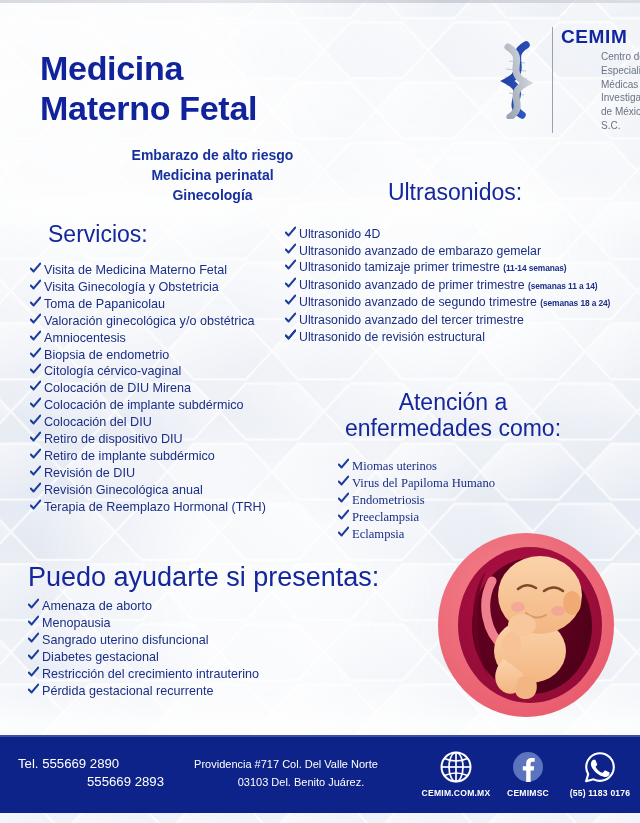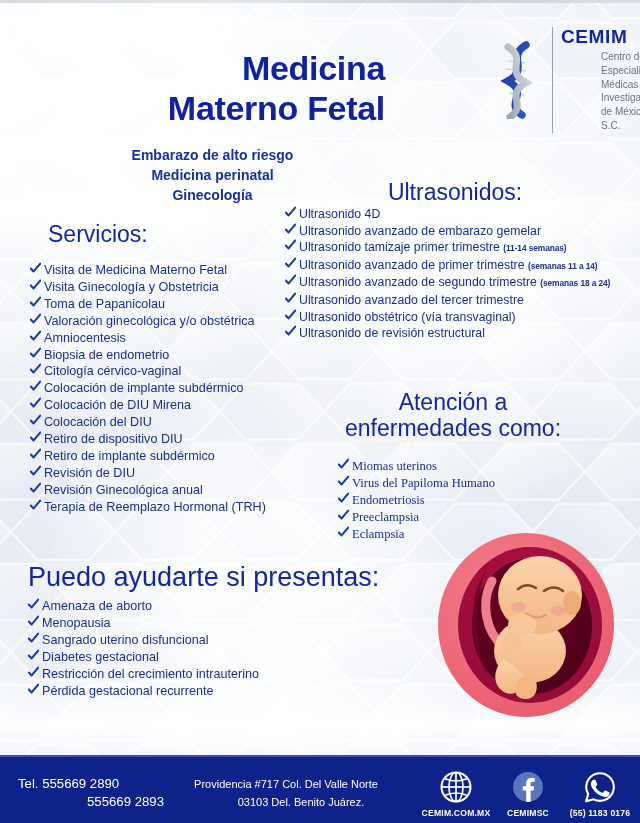--- a/index.html
+++ b/index.html
@@ -33,21 +33,21 @@
   }
   .softband{
     position:absolute;left:0;right:0;height:70px;pointer-events:none;
     background:linear-gradient(180deg,rgba(255,255,255,0),rgba(255,255,255,.85),rgba(255,255,255,0));
   }
   .softband.b1{top:690px;}
   .softband.b2{top:170px;opacity:.5;}
 
   
   .title{
-    position:absolute;left:40px;top:48px;width:345px;text-align:right;
+    position:absolute;left:40px;top:48px;width:345px;text-align:left;
     color:#11239c;font-weight:bold;font-size:34px;line-height:1.18;
     letter-spacing:-.3px;
   }
   .title .l2{display:block;}
   .subtitle{
     position:absolute;left:40px;top:146px;width:345px;text-align:center;
     color:#17309e;font-weight:bold;font-size:14px;line-height:1.42;
   }
   .subtitle span{display:block;}
 
@@ -80,35 +80,35 @@
     color:#1b3c9e;
   }
   ul.lst li .chk svg{display:block;}
   ul.lst li .note{font-size:8.4px;font-weight:bold;letter-spacing:-.1px;}
 
   
   #servicios-head{left:48px;top:222px;width:250px;text-align:left;}
   #servicios-list{left:30px;top:262px;}
 
   #ultra-head{left:330px;top:180px;width:250px;text-align:center;}
-  #ultra-list{left:285px;top:206px;font-size:12.3px;line-height:16.6px;}
+  #ultra-list{left:285px;top:226px;font-size:12.3px;line-height:16.6px;}
 
   #enfer-head{left:318px;top:390px;width:270px;text-align:center;}
   #enfer-list{left:338px;top:458px;font-family:Liberation Serif, serif;}
 
   #ayuda-head{left:28px;top:562px;font-size:27px;}
   #ayuda-list{left:28px;top:598px;}
 
   
   .fetus{position:absolute;left:434px;top:527px;width:184px;height:196px;}
   .fetus svg{display:block;width:100%;height:100%;}
 
   
   .footer{
-    position:absolute;left:0;bottom:0;width:640px;height:68px;
+    position:absolute;left:0;bottom:10px;width:640px;height:78px;
     background:#0d2389;color:#fff;
   }
   .footer .fline{
     position:absolute;left:0;top:0;width:100%;height:2px;background:#8fa0d8;opacity:.35;
   }
   .f-tel{
     position:absolute;left:14px;top:20px;width:150px;text-align:right;
     font-size:13.2px;line-height:18px;
   }
   .f-tel span{display:block;}
@@ -238,26 +238,26 @@
         </span><span>Biopsia de endometrio</span></li>
       <li><span class="chk">
           <svg width="11" height="14" viewBox="0 0 11 14" xmlns="http://www.w3.org/2000/svg">
             <path d="M0.8 7.6 L3.6 10.4 L10.2 2.6" fill="none" stroke="currentColor" stroke-width="2.1" stroke-linecap="round" stroke-linejoin="round"></path>
           </svg>
         </span><span>Citología cérvico-vaginal</span></li>
       <li><span class="chk">
           <svg width="11" height="14" viewBox="0 0 11 14" xmlns="http://www.w3.org/2000/svg">
             <path d="M0.8 7.6 L3.6 10.4 L10.2 2.6" fill="none" stroke="currentColor" stroke-width="2.1" stroke-linecap="round" stroke-linejoin="round"></path>
           </svg>
+        </span><span>Colocación de DIU Mirena</span></li>
+      <li><span class="chk">
+          <svg width="11" height="14" viewBox="0 0 11 14" xmlns="http://www.w3.org/2000/svg">
+            <path d="M0.8 7.6 L3.6 10.4 L10.2 2.6" fill="none" stroke="currentColor" stroke-width="2.1" stroke-linecap="round" stroke-linejoin="round"></path>
+          </svg>
         </span><span>Colocación de implante subdérmico</span></li>
-      <li><span class="chk">
-          <svg width="11" height="14" viewBox="0 0 11 14" xmlns="http://www.w3.org/2000/svg">
-            <path d="M0.8 7.6 L3.6 10.4 L10.2 2.6" fill="none" stroke="currentColor" stroke-width="2.1" stroke-linecap="round" stroke-linejoin="round"></path>
-          </svg>
-        </span><span>Colocación de DIU Mirena</span></li>
       <li><span class="chk">
           <svg width="11" height="14" viewBox="0 0 11 14" xmlns="http://www.w3.org/2000/svg">
             <path d="M0.8 7.6 L3.6 10.4 L10.2 2.6" fill="none" stroke="currentColor" stroke-width="2.1" stroke-linecap="round" stroke-linejoin="round"></path>
           </svg>
         </span><span>Colocación del DIU</span></li>
       <li><span class="chk">
           <svg width="11" height="14" viewBox="0 0 11 14" xmlns="http://www.w3.org/2000/svg">
             <path d="M0.8 7.6 L3.6 10.4 L10.2 2.6" fill="none" stroke="currentColor" stroke-width="2.1" stroke-linecap="round" stroke-linejoin="round"></path>
           </svg>
         </span><span>Retiro de dispositivo DIU</span></li>
@@ -312,21 +312,21 @@
         </span><span>Ultrasonido avanzado de segundo trimestre</span> <span class="note">(semanas 18 a 24)</span></li>
       <li><span class="chk">
           <svg width="11" height="14" viewBox="0 0 11 14" xmlns="http://www.w3.org/2000/svg">
             <path d="M0.8 7.6 L3.6 10.4 L10.2 2.6" fill="none" stroke="currentColor" stroke-width="2.1" stroke-linecap="round" stroke-linejoin="round"></path>
           </svg>
         </span><span>Ultrasonido avanzado del tercer trimestre</span></li>
       <li><span class="chk">
           <svg width="11" height="14" viewBox="0 0 11 14" xmlns="http://www.w3.org/2000/svg">
             <path d="M0.8 7.6 L3.6 10.4 L10.2 2.6" fill="none" stroke="currentColor" stroke-width="2.1" stroke-linecap="round" stroke-linejoin="round"></path>
           </svg>
-        </span><span>Ultrasonido obstétrico (vía transvaginal)</span></li>
+        </span></li>
       <li><span class="chk">
           <svg width="11" height="14" viewBox="0 0 11 14" xmlns="http://www.w3.org/2000/svg">
             <path d="M0.8 7.6 L3.6 10.4 L10.2 2.6" fill="none" stroke="currentColor" stroke-width="2.1" stroke-linecap="round" stroke-linejoin="round"></path>
           </svg>
         </span><span>Ultrasonido de revisión estructural</span></li>
     </ul>
 
   <div class="sec-head center" id="enfer-head">
     <span>Atención a</span><br>
     <span>enfermedades como:</span>

